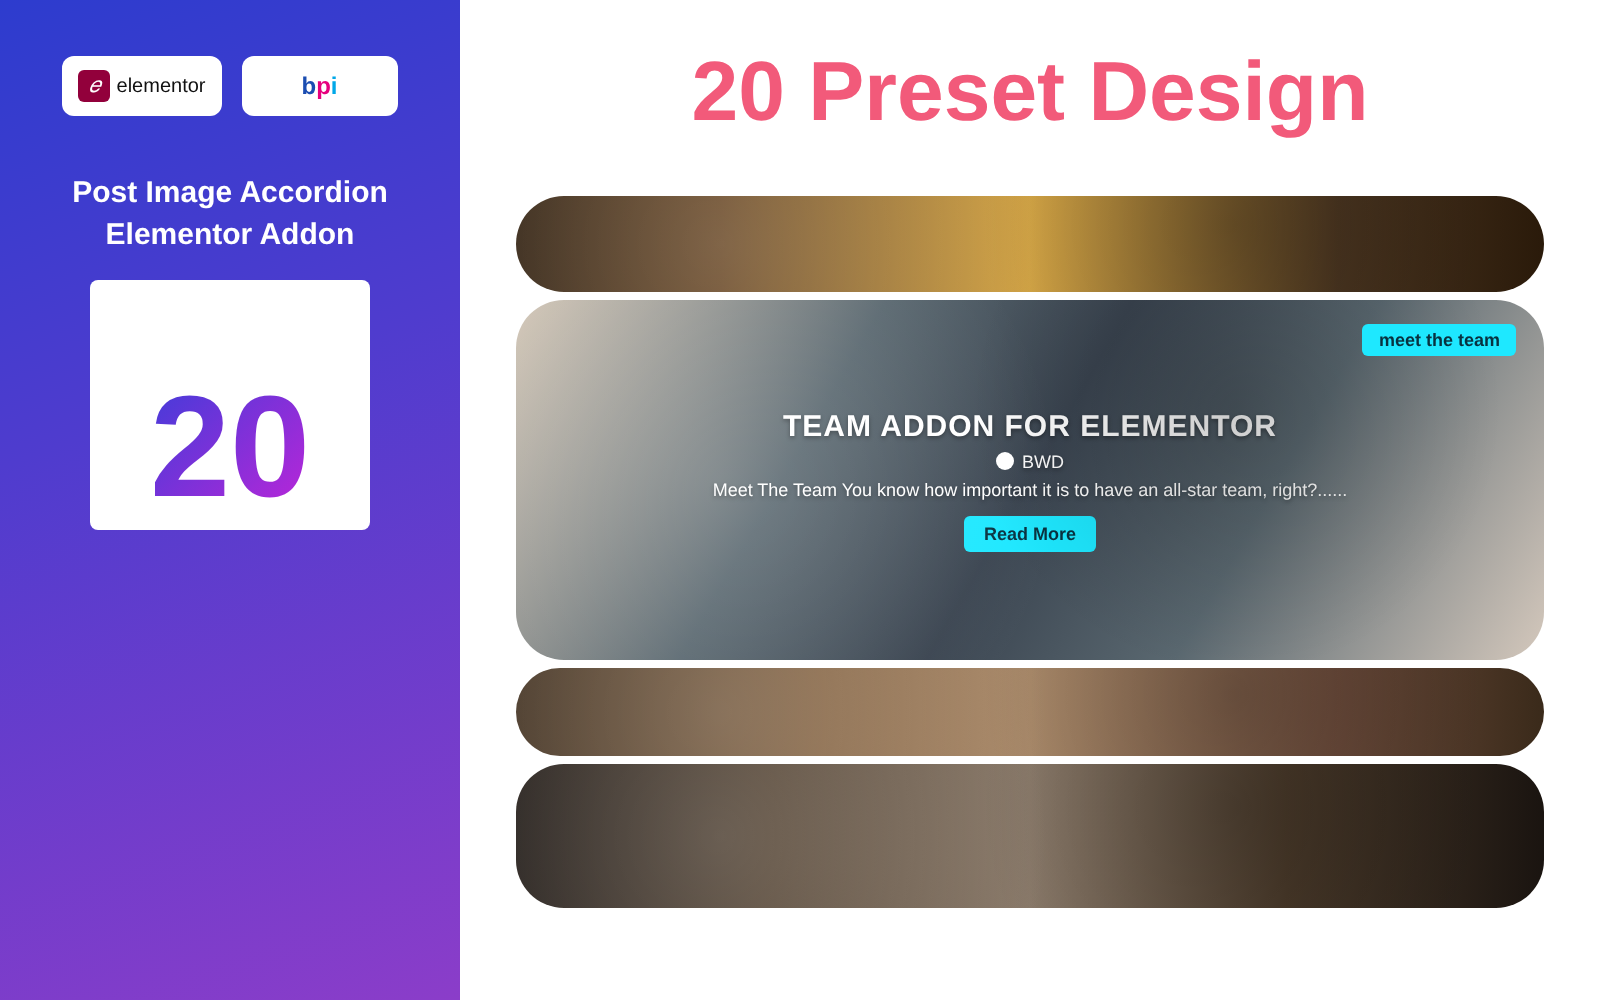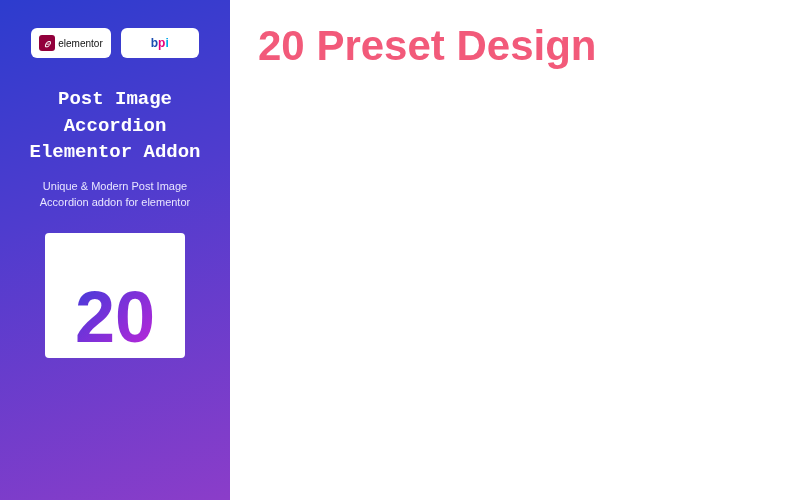--- a/index.html
+++ b/index.html
@@ -21,29 +21,29 @@
     .badge-card { background: #fff; border-radius: 6px; padding: 6px 8px; display: flex; align-items: center; justify-content: center; min-width: 78px; height: 30px; }
     .elementor-badge { display: flex; align-items: center; gap: 3px; }
     .elementor-icon { width: 16px; height: 16px; background: #92003b; border-radius: 3px; display: inline-flex; align-items: center; justify-content: center; }
     .elementor-icon::before { content: "𝑒"; color: #fff; font-size: 11px; font-style: italic; }
     .elementor-text { color: #111; font-size: 10px; font-weight: 500; }
     .bpi-text { font-weight: 700; font-size: 12px; }
     .bpi-b { color: #1b4db1; }
     .bpi-p { color: #e6007e; }
     .bpi-i { color: #00a8e8; }
     
-    .addon-title { color: #fff; font-size: 19px; font-weight: 600; text-align: center; line-height: 1.4; margin-bottom: 12px; font-family: Liberation Mono, monospace; }
+    .addon-title { color: #fff; font-size: 15px; font-weight: 600; text-align: center; line-height: 1.4; margin-bottom: 12px; }
     .addon-sub { color: #e8e6ff; font-size: 11px; text-align: center; line-height: 1.5; margin-bottom: 22px; }
     
     .count-card { background: #fff; border-radius: 4px; width: 140px; height: 125px; display: flex; align-items: flex-end; justify-content: center; margin-bottom: 22px; }
     .count-num { font-size: 72px; font-weight: 800; background: linear-gradient(135deg, #3b3dd9 0%, #c424d8 100%); -webkit-background-clip: text; background-clip: text; color: transparent; }
     
     .bottom-text { color: #fff; font-size: 12px; text-align: center; margin-top: auto; margin-bottom: 20px; }
     
-    .main { flex: 1; padding: 22px 28px 16px 28px; display: flex; }
+    .main { flex: 1; padding: 22px 28px 16px 28px; display: flex; flex-direction: column; }
     .headline { color: #f25a7a; font-size: 42px; font-weight: 700; text-align: center; margin-bottom: 28px; }
     
     .accordion { display: flex; flex-direction: column; gap: 4px; }
     .slice { position: relative; border-radius: 24px; overflow: hidden; background: #333; }
     .slice-1 { height: 48px; background: linear-gradient(90deg, #3a2a1a 0%, #6b4a28 20%, #d4a545 50%, #4a3520 80%, #2a1a0a 100%); }
     .slice-2 { height: 180px; background: linear-gradient(120deg, #d4c8b8 0%, #5a6870 30%, #3a4450 50%, #5a6870 70%, #d4c8bc 100%); display: flex; flex-direction: column; align-items: center; justify-content: center; position: relative; }
     .slice-3 { height: 44px; background: linear-gradient(90deg, #4a3a2a 0%, #8a6a4a 30%, #aa8a6a 50%, #6a4a3a 80%, #3a2a1a 100%); }
     .slice-4 { height: 72px; background: linear-gradient(90deg, #2a2420 0%, #5a4a3a 25%, #8a7a6a 50%, #4a3a2a 75%, #1a1410 100%); }
     
     .tag { position: absolute; top: 12px; right: 14px; background: #1ee8ff; color: #083240; font-size: 9px; font-weight: 600; padding: 3px 8px; border-radius: 3px; }
@@ -68,27 +68,36 @@
           <span class="elementor-text">elementor</span>
         </div>
       </div>
       <div class="badge-card">
         <span class="bpi-text">
           <span class="bpi-b">b</span><span class="bpi-p">p</span><span class="bpi-i">i</span>
         </span>
       </div>
     </div>
     <h2 class="addon-title">Post Image Accordion Elementor Addon</h2>
-    <p class="addon-sub">Unique &amp; Modern Post Image Accordion addon for elementor</p>
     <div class="count-card">
       <span class="count-num">20</span>
     </div>
   </aside>
 
   <main class="main">
     <h1 class="headline">20 Preset Design</h1>
     <div class="accordion">
       <div class="slice slice-1"></div>
+      <div class="slice slice-2">
+        <span class="tag">meet the team</span>
+        <div class="slice-title">TEAM ADDON FOR ELEMENTOR</div>
+        <div class="author-row">
+          <span class="user-icon"></span>
+          <span>BWD</span>
+        </div>
+        <div class="slice-desc">Meet The Team You know how important it is to have an all-star team, right?......</div>
+        <button class="read-more">Read More</button>
+      </div>
       <div class="slice slice-3"></div>
       <div class="slice slice-4"></div>
     </div>
   </main>
 </div>
 
 </body></html>

